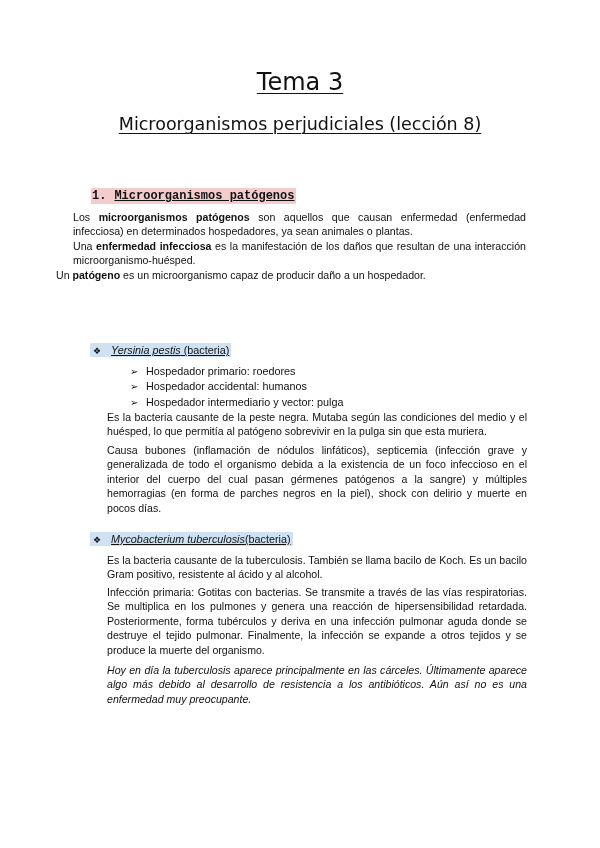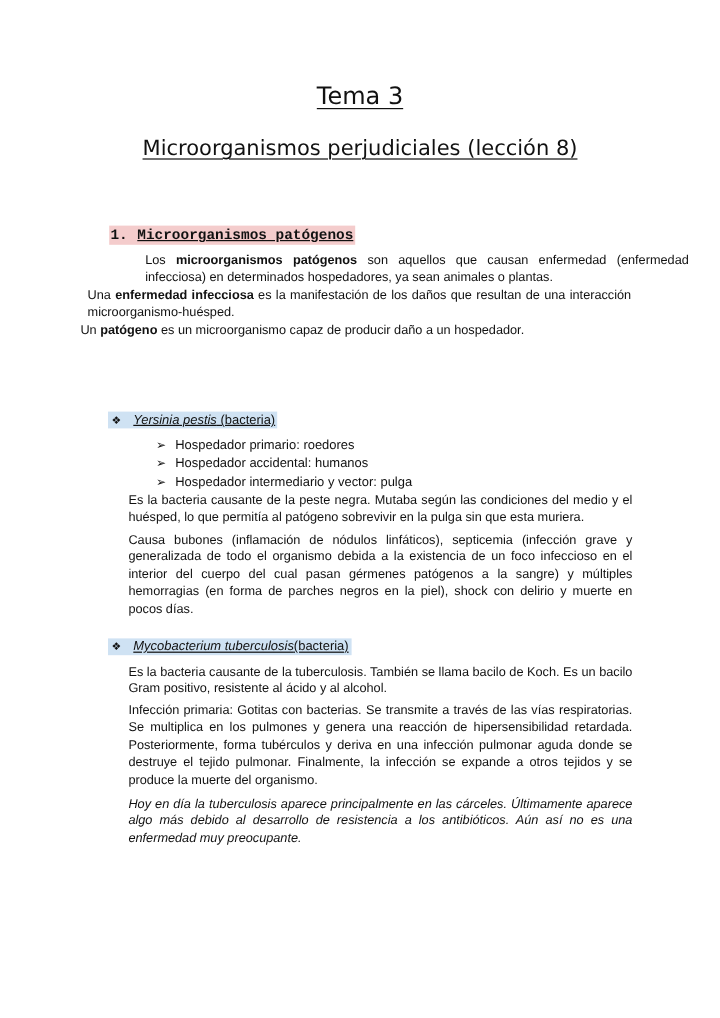--- a/index.html
+++ b/index.html
@@ -1,20 +1,20 @@
 <!DOCTYPE html>
 <html><head>
   <meta charset="utf-8">
   <style>
     html, body { margin: 0; padding: 0; background: #ffffff; }
     body { width: 600px; height: 848px; position: relative; overflow: hidden; font-family: "Liberation Sans", sans-serif; color: #111; }
     .page { position: absolute; left: 0; top: 0; width: 600px; height: 848px; }
     .title { position: absolute; left: 0; width: 600px; text-align: center; font-family: "DejaVu Sans", sans-serif; color: #111; }
     .title span { text-decoration: underline; text-underline-offset: 3px; text-decoration-thickness: 1px; }
-    .t1 { top: 68px; font-size: 20px; }
+    .t1 { top: 68px; font-size: 24px; }
     .t2 { top: 114px; font-size: 17.5px; }
     .h1 { position: absolute; left: 91px; font-size: 12px; font-weight: bold; background: #f4cccc; padding: 1px 2px 1px 1px; font-family: Liberation Mono, monospace; }
     .h1 .num { margin-right: 8px; }
     .h1 .lbl { text-decoration: underline; }
     .para { position: absolute; font-size: 10.6px; line-height: 14.4px; text-align: justify; }
     .para b { font-weight: bold; }
     .sub { position: absolute; left: 90px; font-size: 10.8px; background: #cfe2f3; padding: 1px 2px 1px 1px; }
     .sub .dia { font-size: 9px; margin-right: 10px; margin-left: 2px; }
     .sub .lbl { text-decoration: underline; }
     .sub i { font-style: italic; text-align: right; }
@@ -26,27 +26,27 @@
 
 <div class="page">
 
   <div class="title t1"><span>Tema 3</span></div>
   <div class="title t2"><span>Microorganismos perjudiciales (lección 8)</span></div>
 
   <div class="h1" style="top:188px;">
     <span class="num">1.</span><span class="lbl">Microorganismos patógenos</span>
   </div>
 
-  <div class="para" style="left:73px; width:453px; top:210px;margin-left:48px;">
+  <div class="para" style="left:73px; width:453px; top:210px;">
     <span>Los </span><b>microorganismos patógenos</b><span> son aquellos que causan enfermedad (enfermedad infecciosa) en determinados hospedadores, ya sean animales o plantas.</span>
   </div>
   <div class="para" style="left:73px; width:453px; top:239px;">
     <span>Una </span><b>enfermedad infecciosa</b><span> es la manifestación de los daños que resultan de una interacción microorganismo-huésped.</span>
   </div>
-  <div class="para" style="left:67px; width:453px; top:268px;">
+  <div class="para" style="left:56px; width:453px; top:268px;">
     <span>Un </span><b>patógeno</b><span> es un microorganismo capaz de producir daño a un hospedador.</span>
   </div>
 
 
   <div class="sub" style="top:343px;">
     <span class="dia">❖</span><span class="lbl"><i>Yersinia pestis</i><span> (bacteria)</span></span>
   </div>
 
   <ul class="bullets" style="top:364px;">
     <li><span class="arrow">➢</span><span>Hospedador primario: roedores</span></li>

